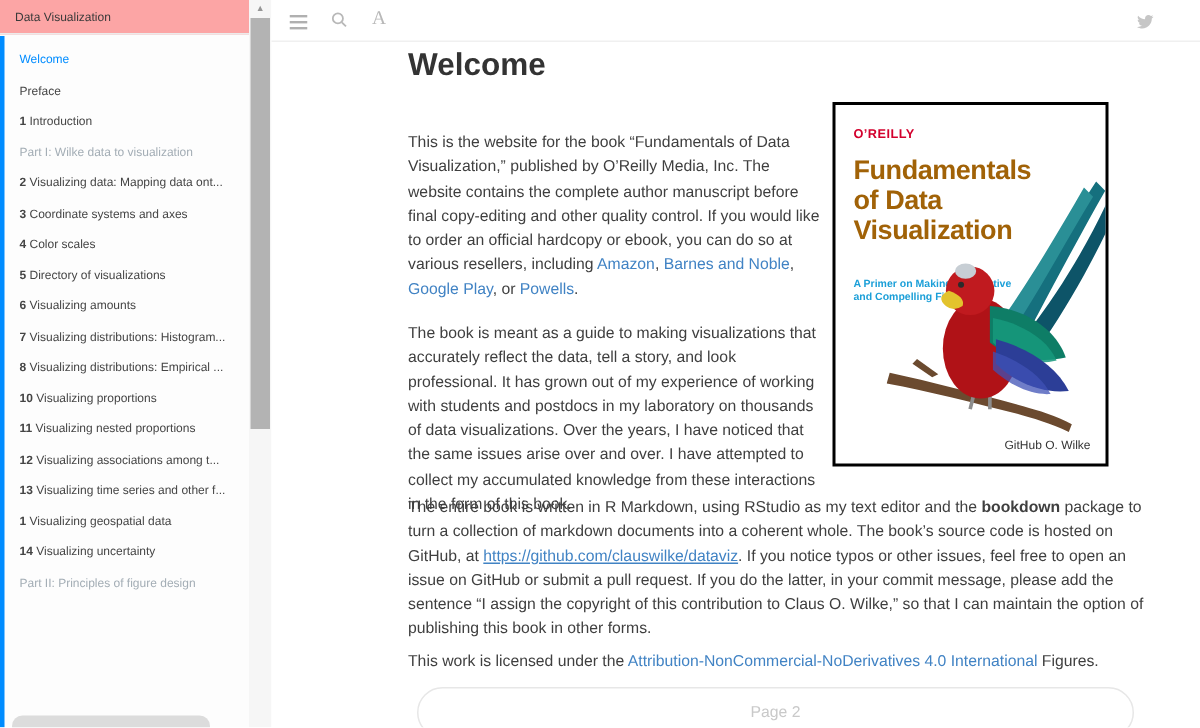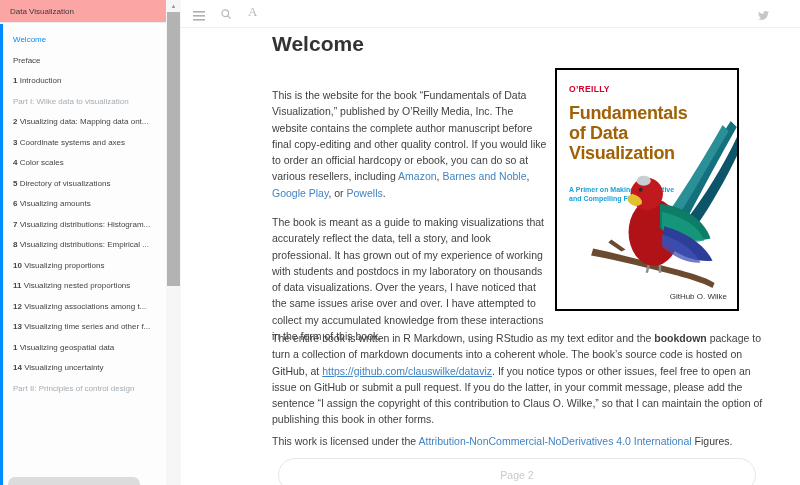--- a/index.html
+++ b/index.html
@@ -84,21 +84,21 @@
         <li><b>5</b> Directory of visualizations</li>
         <li><b>6</b> Visualizing amounts</li>
         <li><b>7</b> Visualizing distributions: Histogram...</li>
         <li><b>8</b> Visualizing distributions: Empirical ...</li>
         <li><b>10</b> Visualizing proportions</li>
         <li><b>11</b> Visualizing nested proportions</li>
         <li><b>12</b> Visualizing associations among t...</li>
         <li><b>13</b> Visualizing time series and other f...</li>
         <li><b>1</b> Visualizing geospatial data</li>
         <li><b>14</b> Visualizing uncertainty</li>
-        <li class="part">Part II: Principles of control design</li>
+        <li class="part">Part II: Principles of figure design</li>
       </ul>
     <div class="h-thumb"></div>
     <div class="blue-strip"></div>
   </aside>
 
   <div class="v-scrollbar">
     <div class="sb-arrow">▲</div>
     <div class="sb-thumb"></div>
   </div>
 

